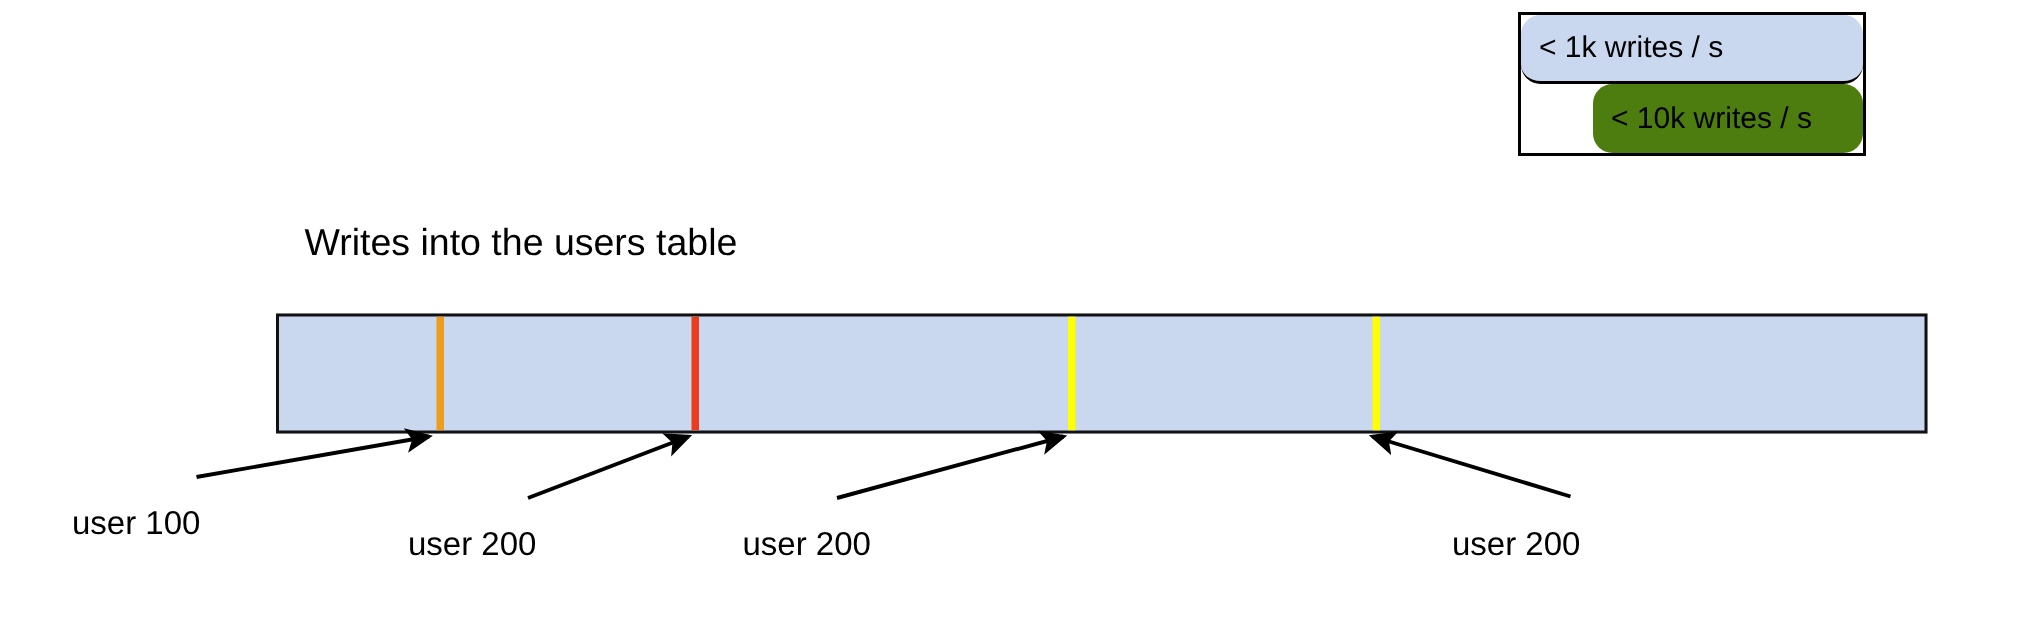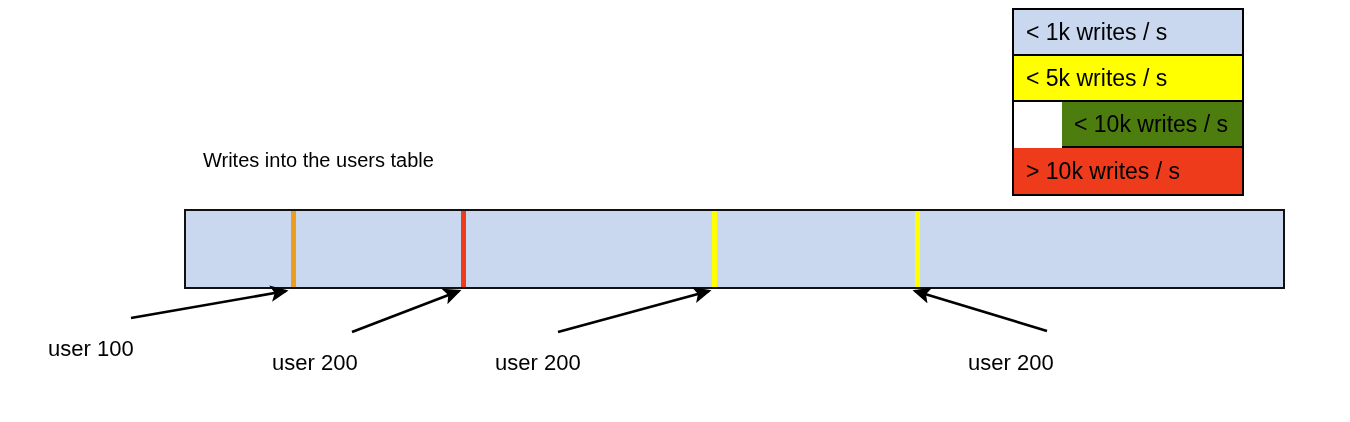--- a/index.html
+++ b/index.html
@@ -25,33 +25,34 @@
     border: 2px solid #000000;
     box-sizing: border-box;
   }
   .legend-row {
     height: 46px;
     box-sizing: border-box;
     border-bottom: 2px solid #000000;
     display: flex;
     align-items: center;
     padding-left: 12px;
-    font-size: 23px;
+    font-size: 20px;
     line-height: 1;
     letter-spacing: 0px;
     white-space: nowrap;
+    border-radius: 13px;
   }
   .legend-row:last-child { border-bottom: none; }
 
   
   #caption {
     position: absolute;
     left: 203px;
     top: 150px;
-    font-size: 20px;
+    font-size: 25px;
     line-height: 1;
     white-space: nowrap;
   }
 
   
   #bar {
     position: absolute;
     left: 184px;
     top: 209px;
     width: 1101px;
@@ -86,28 +87,22 @@
     white-space: nowrap;
   }
 </style>
 </head>
 <body>
 
 <div id="legend">
   <div class="legend-row" style="background: rgb(201, 216, 239);">
     <span>&lt; 1k writes / s</span>
   </div>
-  <div class="legend-row" style="background: rgb(255, 255, 0);">
-    <span>&lt; 5k writes / s</span>
-  </div>
   <div class="legend-row" style="background: #4d7c0f; margin-left: 48px;">
     <span>&lt; 10k writes / s</span>
-  </div>
-  <div class="legend-row" style="background: rgb(238, 59, 27);">
-    <span>&gt; 10k writes / s</span>
   </div>
 </div>
 
 <div id="caption">Writes into the users table</div>
 
 <div id="bar" style="background: rgb(201, 216, 239);">
   <div class="marker" style="background: rgb(238, 156, 30); left: 105px;"></div>
   <div class="marker" style="background: rgb(238, 59, 27); left: 275px;"></div>
   <div class="marker" style="background: rgb(255, 255, 0); left: 526px;"></div>
   <div class="marker" style="background: rgb(255, 255, 0); left: 729px;"></div>

